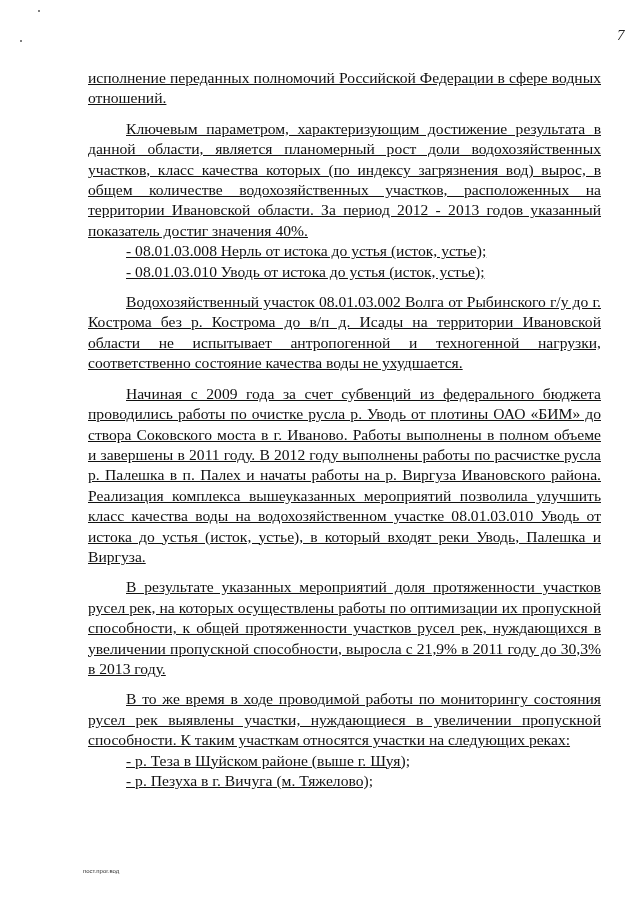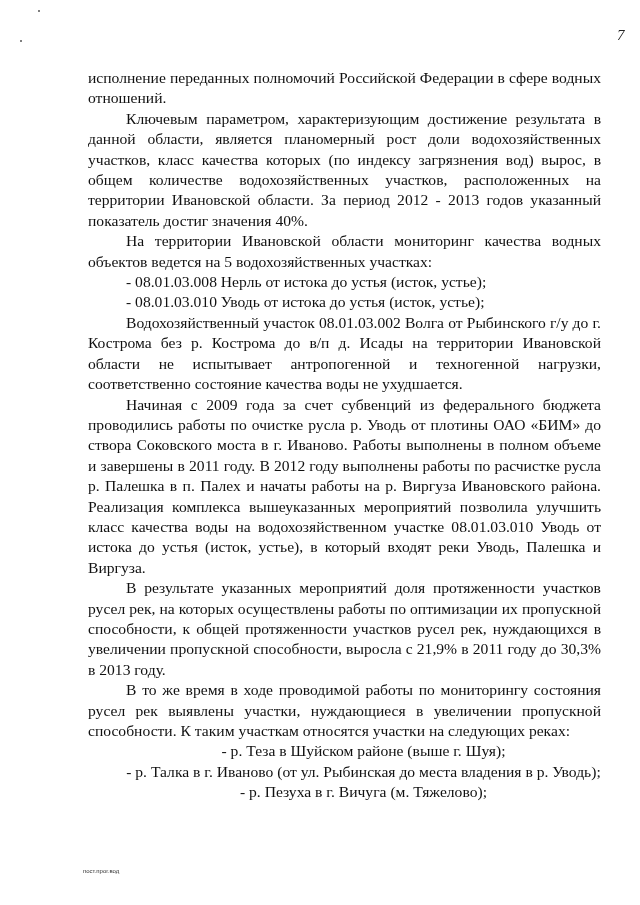--- a/index.html
+++ b/index.html
@@ -34,32 +34,34 @@
       position: absolute;
       left: 88px;
       top: 68px;
       width: 513px;
       font-size: 15.6px;
       line-height: 20.4px;
     }
     .content p {
       margin: 0;
       text-align: justify;
+      text-decoration: underline;
     }
     .content p.indent {
       text-indent: 38px;
+      margin-top: 10px;
     }
     .content p.list {
       padding-left: 0;
       text-indent: 38px;
     }
     .content p.list-nowrap {
       text-indent: 0;
       padding-left: 38px;
-      text-align: center;
+      text-align: left;
       white-space: nowrap;
     }
     .footer-code {
       position: absolute;
       left: 83px;
       top: 868px;
       font-size: 6px;
       color: #333;
       font-family: "Liberation Sans", sans-serif;
     }
@@ -68,33 +70,31 @@
 <body>
 
 <div class="speck" style="left:38px; top:10px;"></div>
 <div class="speck" style="left:20px; top:40px;"></div>
 
 <div class="page-number">7</div>
 
 <div class="content">
   <p>исполнение переданных полномочий Российской Федерации в сфере водных отношений.</p>
   <p class="indent">Ключевым параметром, характеризующим достижение результата в данной области, является планомерный рост доли водохозяйственных участков, класс качества которых (по индексу загрязнения вод) вырос, в общем количестве водохозяйственных участков, расположенных на территории Ивановской области. За период 2012 - 2013 годов указанный показатель достиг значения 40%.</p>
-  <p class="indent">На территории Ивановской области мониторинг качества водных объектов ведется на 5 водохозяйственных участках:</p>
 
   <div>
     <p class="list">- 08.01.03.008 Нерль от истока до устья (исток, устье);</p>
     <p class="list">- 08.01.03.010 Уводь от истока до устья (исток, устье);</p>
   </div>
 
   <p class="indent">Водохозяйственный участок 08.01.03.002 Волга от Рыбинского г/у до г. Кострома без р. Кострома до в/п д. Исады на территории Ивановской области не испытывает антропогенной и техногенной нагрузки, соответственно состояние качества воды не ухудшается.</p>
   <p class="indent">Начиная с 2009 года за счет субвенций из федерального бюджета проводились работы по очистке русла р. Уводь от плотины ОАО «БИМ» до створа Соковского моста в г. Иваново. Работы выполнены в полном объеме и завершены в 2011 году. В 2012 году выполнены работы по расчистке русла р. Палешка в п. Палех и начаты работы на р. Виргуза Ивановского района. Реализация комплекса вышеуказанных мероприятий позволила улучшить класс качества воды на водохозяйственном участке 08.01.03.010 Уводь от истока до устья (исток, устье), в который входят реки Уводь, Палешка и Виргуза.</p>
   <p class="indent">В результате указанных мероприятий доля протяженности участков русел рек, на которых осуществлены работы по оптимизации их пропускной способности, к общей протяженности участков русел рек, нуждающихся в увеличении пропускной способности, выросла с 21,9% в 2011 году до 30,3% в 2013 году.</p>
   <p class="indent">В то же время в ходе проводимой работы по мониторингу состояния русел рек выявлены участки, нуждающиеся в увеличении пропускной способности. К таким участкам относятся участки на следующих реках:</p>
 
   <div>
     <p class="list-nowrap">- р. Теза в Шуйском районе (выше г. Шуя);</p>
-    <p class="list-nowrap">- р. Талка в г. Иваново (от ул. Рыбинская до места владения в р. Уводь);</p>
     <p class="list-nowrap">- р. Пезуха в г. Вичуга (м. Тяжелово);</p>
 
   </div>
 </div>
 
 <div class="footer-code">пост.прог.вод</div>
 
 </body></html>

